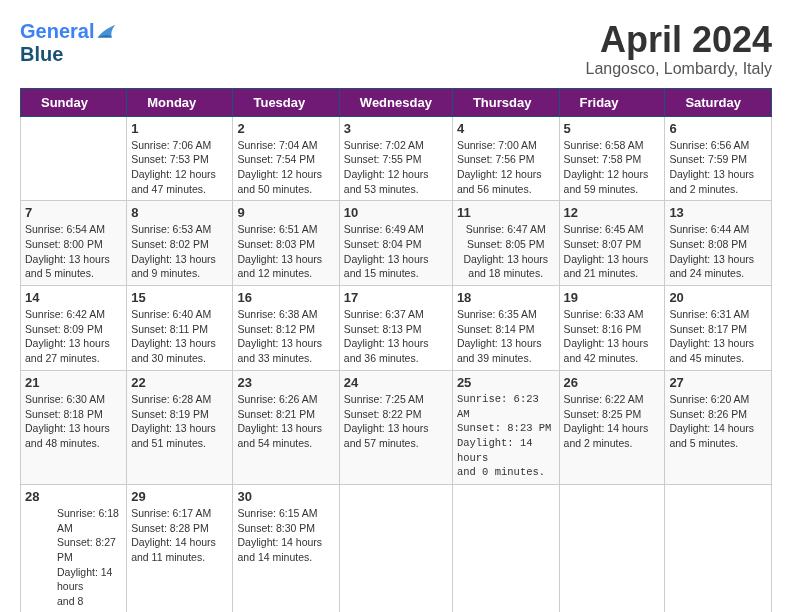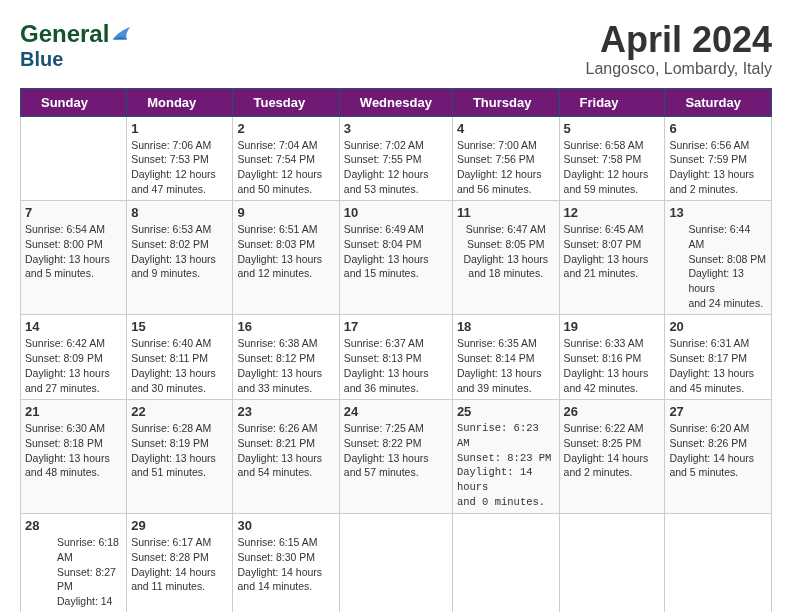--- a/index.html
+++ b/index.html
@@ -19,23 +19,23 @@
     .logo {
       display: flex;
       flex-direction: column;
       align-items: flex-start;
     }
     .logo-text {
       display: flex;
       align-items: center;
     }
     .logo-general {
-      font-size: 24px;
-      font-weight: bold;
-      color: #14532d;
+      font-size: 20px;
+      font-weight: bold;
+      color: #3b82f6;
     }
     .logo-blue {
       font-size: 20px;
       font-weight: bold;
       color: #1a5276;
     }
     .logo-bird {
       width: 24px;
       height: 18px;
       margin-left: 2px;
@@ -210,21 +210,21 @@
         </td>
         <td>
           <span class="day-number">12</span>
           <div class="day-info" style="white-space: pre-line;">Sunrise: 6:45 AM
 Sunset: 8:07 PM
 Daylight: 13 hours
 and 21 minutes.</div>
         </td>
         <td>
           <span class="day-number">13</span>
-          <div class="day-info" style="white-space: pre-line; margin-left: 19px;">Sunrise: 6:44 AM
+          <div class="day-info" style="white-space: pre-line;">Sunrise: 6:44 AM
 Sunset: 8:08 PM
 Daylight: 13 hours
 and 24 minutes.</div>
         </td>
       </tr>
       <tr>
         <td>
           <span class="day-number">14</span>
           <div class="day-info" style="white-space: pre-line;">Sunrise: 6:42 AM
 Sunset: 8:09 PM

